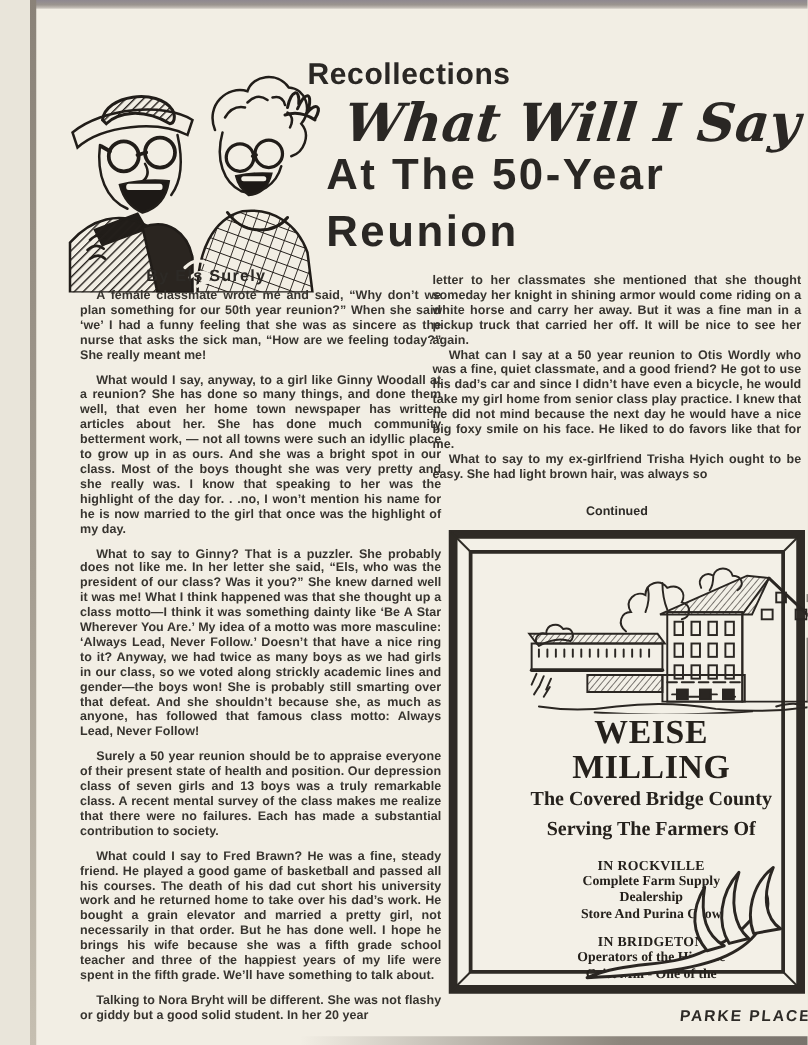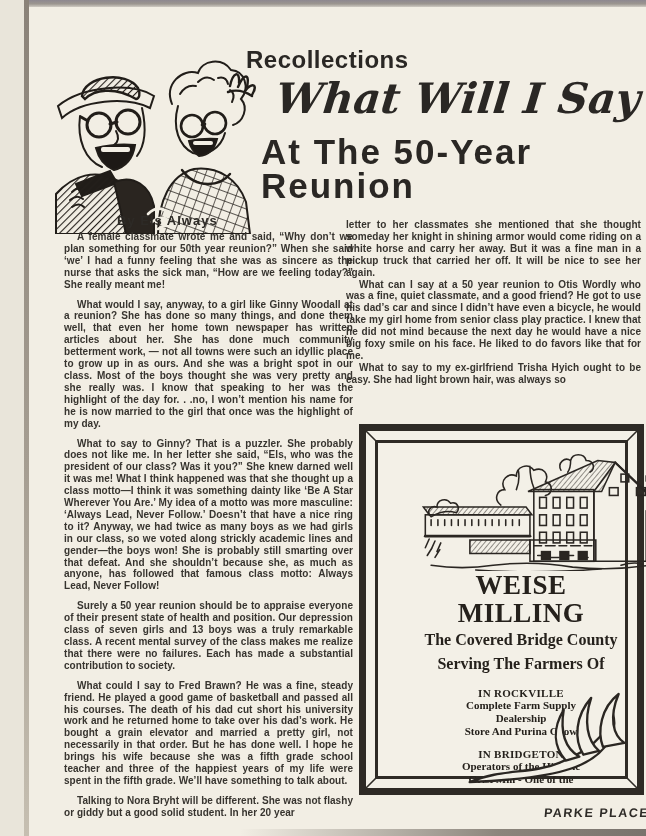--- a/index.html
+++ b/index.html
@@ -17,21 +17,21 @@
   .edge-notch{position:absolute;left:627px;top:58px;width:12px;height:46px;background:#e3d9c6;
     border-radius:6px;box-shadow:inset 1px 0 0 #c4b69e;}
   .edge-bottom{position:absolute;right:0;bottom:0;width:430px;height:7px;
     background:linear-gradient(90deg,rgba(140,134,126,0),#8c857c 60%,#76706a);}
 
   
   .illus{position:absolute;left:28px;top:42px;width:212px;height:192px;}
   .kicker{position:absolute;left:222px;top:46px;font-size:24px;font-weight:bold;color:#2a2724;letter-spacing:.5px;}
   .title-script{position:absolute;left:252px;top:74px;font-family:"DejaVu Serif",serif;
     font-style:italic;font-weight:bold;font-size:42px;color:#2a2724;transform:skewX(-6deg);letter-spacing:0px;}
-  .title-2{position:absolute;left:237px;top:132px;font-size:35px;font-weight:bold;color:#2a2724;letter-spacing:2px;}
+  .title-2{position:absolute;left:237px;top:120px;font-size:35px;font-weight:bold;color:#2a2724;letter-spacing:2px;}
   .title-3{position:absolute;left:237px;top:166px;font-size:35px;font-weight:bold;color:#2a2724;letter-spacing:2px;}
   .byline{position:absolute;left:93px;top:213px;font-size:13px;font-weight:bold;color:#2d2a26;letter-spacing:1px;}
 
   
   .col{position:absolute;color:#37342f;font-size:10px;font-weight:bold;line-height:11.9px;
     text-align:justify;letter-spacing:.05px;}
   .col-left{left:40px;top:231px;width:289px;}
   .col-right{left:322px;top:219px;width:295px;}
   .col p{margin:0 0 8px 0;}
   .col p.indent{text-indent:13px;}
@@ -112,36 +112,37 @@
     <path d="M106,192 C106,160 118,133 142,127 C166,124 186,137 194,160 L198,192 Z" fill="url(#plaid)"></path>
     <path d="M130,128 q10,14 26,14 q14,0 22,-10" stroke-width="2.4"></path>
 
     <path d="M96,172 q8,-8 16,-4 M100,180 q9,-7 16,-2 M106,187 q8,-6 14,-1" stroke="#f2eee4" stroke-width="2.6"></path>
   </svg>
 
   <div class="kicker">Recollections</div>
   <div class="title-script">What Will I Say</div>
   <div class="title-2">At The 50-Year</div>
   <div class="title-3">Reunion</div>
-  <div class="byline">By Els Always</div>
+  <div class="byline">By Els Surely</div>
 
   <section class="col col-left">
     <p class="indent">A female classmate wrote me and said, “Why don’t we plan something for our 50th year reunion?” When she said ‘we’ I had a funny feeling that she was as sincere as the nurse that asks the sick man, “How are we feeling today?” She really meant me!</p>
     <p class="indent">What would I say, anyway, to a girl like Ginny Woodall at a reunion? She has done so many things, and done them well, that even her home town newspaper has written articles about her. She has done much community betterment work, — not all towns were such an idyllic place to grow up in as ours. And she was a bright spot in our class. Most of the boys thought she was very pretty and she really was. I know that speaking to her was the highlight of the day for. . .no, I won’t mention his name for he is now married to the girl that once was the highlight of my day.</p>
     <p class="indent">What to say to Ginny? That is a puzzler. She probably does not like me. In her letter she said, “Els, who was the president of our class? Was it you?” She knew darned well it was me! What I think happened was that she thought up a class motto—I think it was something dainty like ‘Be A Star Wherever You Are.’ My idea of a motto was more masculine: ‘Always Lead, Never Follow.’ Doesn’t that have a nice ring to it? Anyway, we had twice as many boys as we had girls in our class, so we voted along strickly academic lines and gender—the boys won! She is probably still smarting over that defeat. And she shouldn’t because she, as much as anyone, has followed that famous class motto: Always Lead, Never Follow!</p>
     <p class="indent">Surely a 50 year reunion should be to appraise everyone of their present state of health and position. Our depression class of seven girls and 13 boys was a truly remarkable class. A recent mental survey of the class makes me realize that there were no failures. Each has made a substantial contribution to society.</p>
     <p class="indent">What could I say to Fred Brawn? He was a fine, steady friend. He played a good game of basketball and passed all his courses. The death of his dad cut short his university work and he returned home to take over his dad’s work. He bought a grain elevator and married a pretty girl, not necessarily in that order. But he has done well. I hope he brings his wife because she was a fifth grade school teacher and three of the happiest years of my life were spent in the fifth grade. We’ll have something to talk about.</p>
     <p class="indent">Talking to Nora Bryht will be different. She was not flashy or giddy but a good solid student. In her 20 year</p>
   </section>
 
   <section class="col col-right">
     <p>letter to her classmates she mentioned that she thought someday her knight in shining armor would come riding on a white horse and carry her away. But it was a fine man in a pickup truck that carried her off. It will be nice to see her again.</p>
     <p class="indent">What can I say at a 50 year reunion to Otis Wordly who was a fine, quiet classmate, and a good friend? He got to use his dad’s car and since I didn’t have even a bicycle, he would take my girl home from senior class play practice. I knew that he did not mind because the next day he would have a nice big foxy smile on his face. He liked to do favors like that for me.</p>
     <p class="indent">What to say to my ex-girlfriend Trisha Hyich ought to be easy. She had light brown hair, was always so</p>
   </section>
+  <div class="continued">Continued</div>
 
   <div class="ad-frame">
     <div class="ad-inner">
 
       <svg class="ad-mill" width="253" height="124" viewBox="0 0 260 128" fill="none" stroke="#2a2622" stroke-width="1.6" stroke-linecap="round">
         <defs>
           <pattern id="hm" width="4" height="4" patternUnits="userSpaceOnUse" patternTransform="rotate(40)">
             <line x1="0" y1="0" x2="0" y2="4" stroke="#2a2622" stroke-width="1"></line>
           </pattern>
         </defs>

